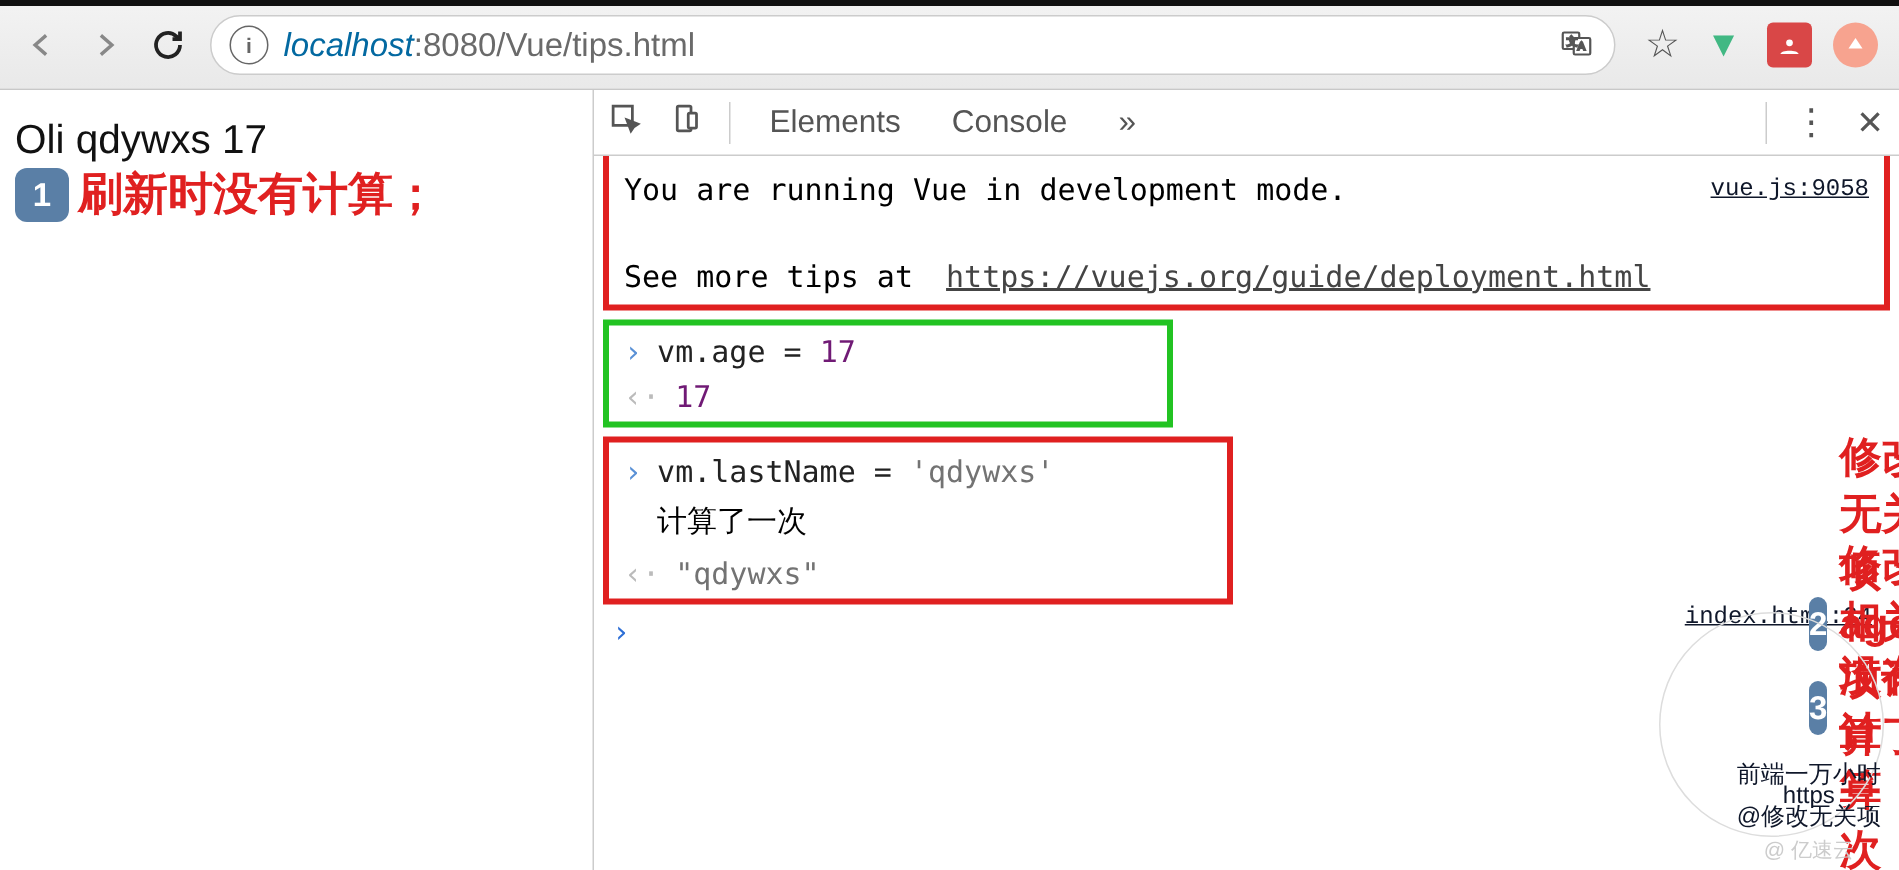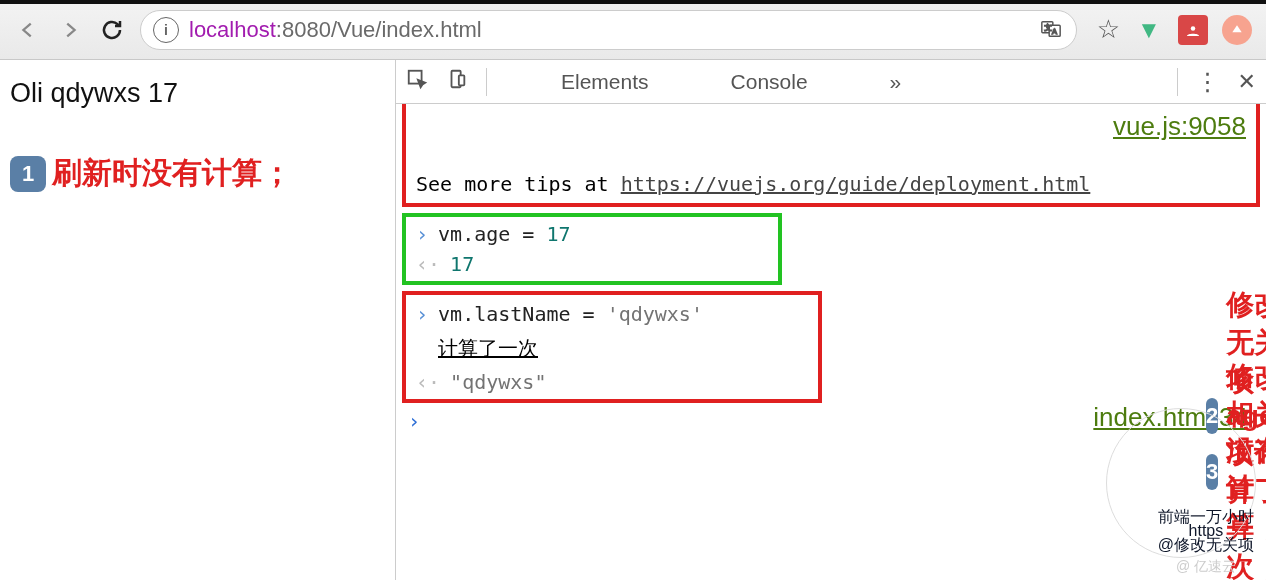--- a/index.html
+++ b/index.html
@@ -6,57 +6,57 @@
   body { font-family: -apple-system, Helvetica, Arial, sans-serif; background: #fff; width: 1266px; height: 580px; overflow: hidden; position: relative; }
   .mono { font-family: "SF Mono", Menlo, Consolas, monospace; }
 
   
   .chrome { height: 60px; background: linear-gradient(#f3f3f3,#e9e9e9); border-bottom: 1px solid #c8c8c8; display:flex; align-items:center; gap:14px; padding:0 14px; position:relative; }
   .chrome::before{ content:""; position:absolute; top:0; left:0; right:0; height:4px; background:#111; }
   .nav-btn { width:28px; height:28px; display:flex; align-items:center; justify-content:center; color:#666; }
   .reload { color:#222; }
   .addr { flex:1; height:40px; background:#fff; border:1px solid #ccc; border-radius:20px; display:flex; align-items:center; padding:0 12px; font-size:22px; color:#222; cursor:text; }
   .addr .info-icon { width:26px; height:26px; border:1.5px solid #666; border-radius:50%; display:flex; align-items:center; justify-content:center; font-size:14px; color:#666; margin-right:10px; font-weight:600; }
-  .addr .host { color:#a21caf; }
+  .addr .host { color:#0369a1;font-style:italic; }
   .addr .dim { color:#6a6a6a;text-align:right; }
   .addr .path { color:#6a6a6a; }
   .addr .spacer { flex:1; }
   .addr .trans { width:24px; height:24px; font-size:14px; color:#555; }
   .star { font-size:26px; color:#555; margin-left:6px; }
   .ext { width:30px; height:30px; border-radius:4px; display:flex; align-items:center; justify-content:center; font-size:16px; color:#fff; }
   .ext.vue { background:transparent; color:#41b883; font-size:24px;}
   .ext.red { background:#d94747; }
   .ext.circ{ background:#f7a38f; border-radius:50%; }
 
   .content { display:flex; height:calc(100% - 60px); }
   .page { width:395px; padding:18px 10px; font-size:27px; color:#111; }
-  .page-text { margin-bottom:44px; }
+  .page-text { }
   .annot { display:flex; align-items:center; gap:6px; font-weight:600; color:#e02020; font-size:30px;}
   .num-badge { display:inline-flex; align-items:center; justify-content:center; width:36px; height:36px; border-radius:8px; background:#5a7fa6; color:#fff; font-size:22px; font-weight:700; }
 
   
   .devtools { flex:1; border-left:1px solid #ccc; display:flex; flex-direction:column; font-size:20px; position:relative; }
   .dt-tabs { height:44px; display:flex; align-items:center; border-bottom:1px solid #ccc; padding:0 10px; gap:18px; color:#555; font-size:21px;}
   .dt-tabs .sep { width:1px; height:28px; background:#ccc; }
-  .dt-tab { padding:0 8px; height:100%; display:flex; align-items:center; cursor:pointer;margin-left:48px; }
+  .dt-tab { padding:0 8px; height:100%; display:flex; align-items:center; cursor:pointer; }
   .dt-tab.active { color:#1a73e8; border-bottom:3px solid #1a73e8; }
   .dt-spacer{flex:1}
   .console-body { flex:1; padding:0; position:relative; overflow:hidden; }
 
   .region { border:4px solid; margin:2px 6px; padding:6px 10px 4px 10px; position:relative; }
   .region.red1 { border-color:#e02020; margin-top:-44px; padding-top:48px; }
   .region.green { border-color:#22c322; margin-top:6px; padding:2px 10px;}
   .region.red2 { border-color:#e02020; margin-top:6px; padding:4px 10px 2px 10px; width:420px;}
   .log-line { font-size:20px; line-height:29px; }
-  .link { color:#444; text-decoration:underline; }
-  .source-link { position:absolute; right:18px; text-decoration:underline; color:#4d7c0f; font-family:Liberation Sans, sans-serif; font-size:26px;}
+  .link { color:#444; text-decoration:underline;margin-left:10px; }
+  .source-link { position:absolute; right:18px; text-decoration:underline; color:#0f172a; font-family:Liberation Mono, monospace; font-size:16px;}
   .prompt-row { display:flex; align-items:center; gap:10px; font-size:20px; line-height:30px;}
   .prompt { color:#5a91d6; font-size:20px; }
   .ret { color:#bbb; }
-  .code-blue { color:#0f766e; }
+  .code-blue { color:#701a75; }
   .code-str { color:#737373; }
   .code-ident { color:#222; }
   .annot2 { position:absolute; left:810px; top:182px; display:flex; align-items:center; gap:8px; font-size:28px; font-weight:600; color:#e02020;}
   .annot3 { position:absolute; left:810px; top:254px; display:flex; align-items:center; gap:8px; font-size:28px; font-weight:600; color:#e02020;}
   .final-prompt { padding:4px 12px; color:#2e6fd6;}
 
   .watermark1 { position:absolute; right:30px; bottom:4px; font-size:14px; color:#ccc;}
   .watermark2 { position:absolute; right:12px; bottom:28px; font-size:16px; color:#0f172a; text-align:center; line-height:14px;}
   .wm-circle { position:absolute; right:10px; bottom:22px; width:150px; height:150px; border:1px solid #ddd; border-radius:50%; pointer-events:none;}
 </style>
@@ -77,21 +77,21 @@
   <div class="nav-btn reload">
       <svg width="24" height="24" viewBox="0 0 24 24" fill="none" stroke="#222" stroke-width="2.5">
         <path d="M20 12a8 8 0 1 1-2.5-5.8L20 8"></path>
         <polyline points="20 3 20 8 15 8"></polyline>
       </svg>
     </div>
   <div class="addr">
     <span class="info-icon">i</span>
     <span class="host">localhost</span>
       <span class="dim">:8080</span>
-      <span class="path">/Vue/index.html</span>
+      <span class="path">/Vue/tips.html</span>
     <span class="spacer"></span>
     <span class="trans"><svg width="22" height="22" viewBox="0 0 24 24" fill="none" stroke="#555" stroke-width="1.6">
           <rect x="2" y="4" width="12" height="12" rx="1"></rect>
           <rect x="10" y="8" width="12" height="12" rx="1" fill="#fff"></rect>
           <text x="5" y="13" font-size="8" fill="#555">文</text>
           <text x="13" y="17" font-size="8" fill="#555">A</text>
         </svg></span>
   </div>
   <span class="star">☆</span>
   <div class="ext vue">▼</div>
@@ -136,20 +136,21 @@
       <span class="sep"></span>
       <span style="font-size:24px;">⋮</span>
       <span style="font-size:22px;">✕</span>
     </div>
 
     <div class="console-body">
 
       <div class="region red1">
 
         <div class="mono log-line">
+          <span>You are running Vue in development mode.</span>
           <span class="source-link" style="position:static; float:right;">vue.js:9058</span><br>
           <br>
           <span>See more tips at </span><span class="link">https://vuejs.org/guide/deployment.html</span>
         </div>
       </div>
 
       <div class="region green" style="width:380px;">
         <div class="prompt-row mono">
           <span class="prompt">›</span>
           <span><span class="code-ident">vm.age = </span><span class="code-blue">17</span></span>
@@ -158,21 +159,21 @@
           <span class="ret">‹·</span>
           <span class="code-blue">17</span>
         </div>
       </div>
 
       <div class="region red2">
         <div class="prompt-row mono">
           <span class="prompt">›</span>
           <span><span class="code-ident">vm.lastName = </span><span class="code-str">'qdywxs'</span></span>
         </div>
-        <div class="prompt-row mono" style="padding:4px 0;text-decoration:underline;">
+        <div class="prompt-row mono" style="padding:4px 0;">
           <span style="width:12px"></span>
           <span style="font-family:-apple-system,sans-serif;">计算了一次</span>
         </div>
         <div class="prompt-row mono">
           <span class="ret">‹·</span>
           <span class="code-str">"qdywxs"</span>
         </div>
       </div>
       <span class="source-link" style="top:298px;">index.html:34</span>
 

